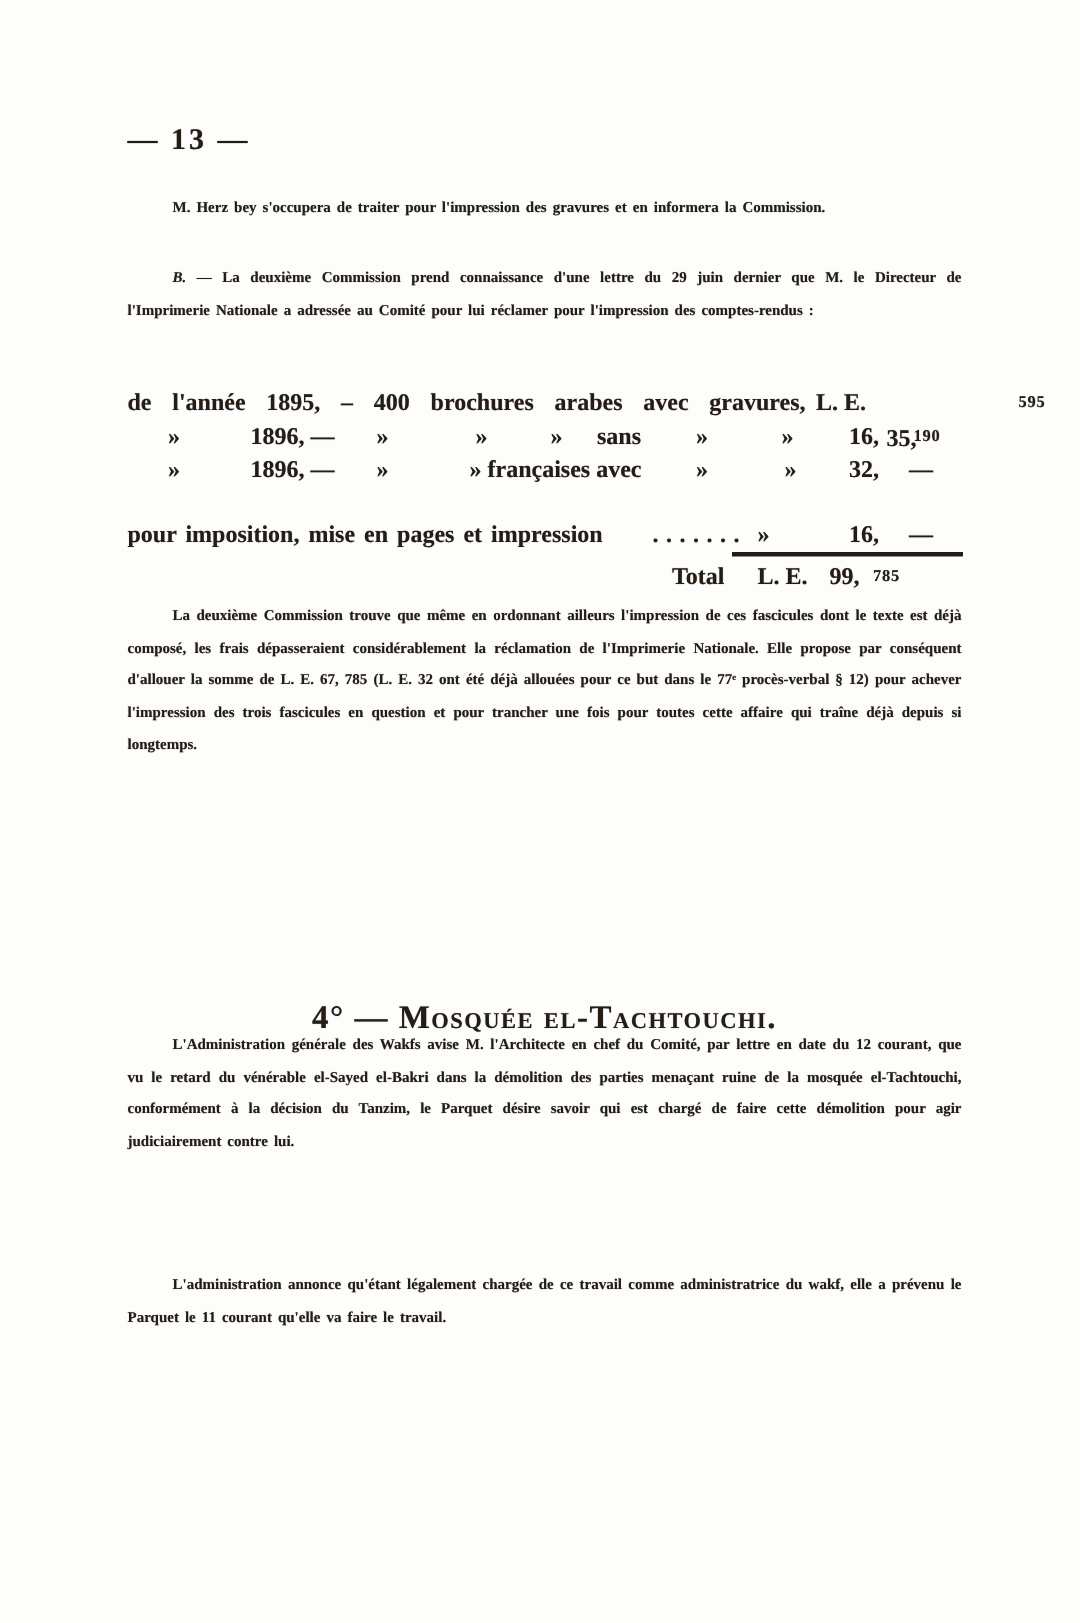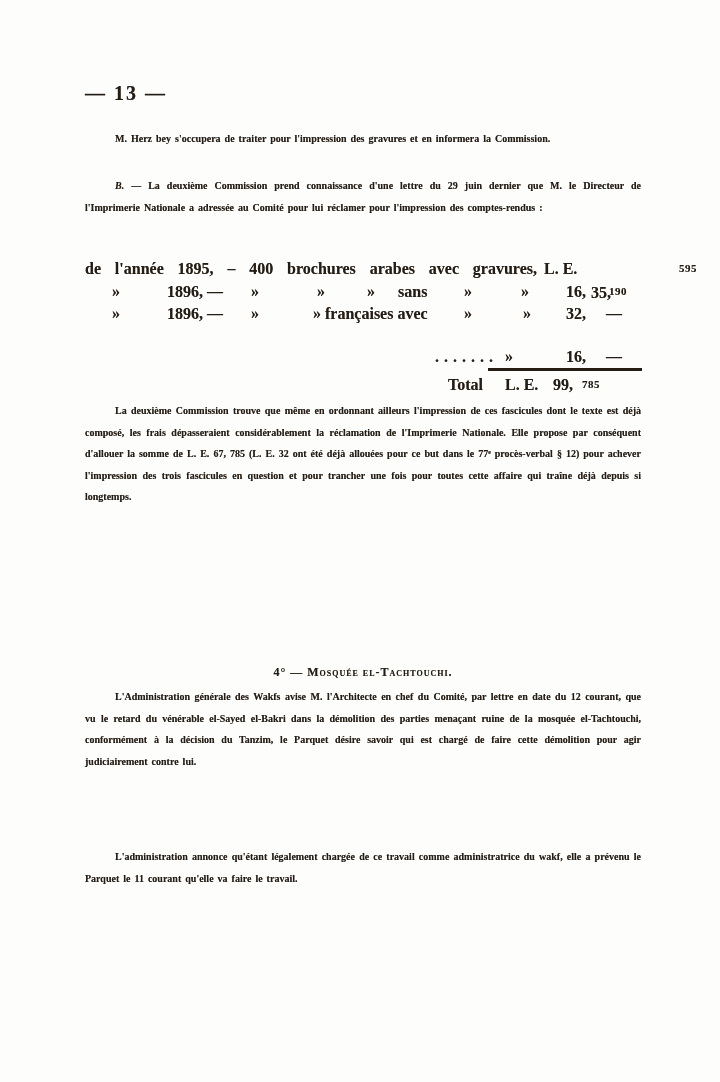--- a/index.html
+++ b/index.html
@@ -88,21 +88,21 @@
     width: 154px;
     height: 2.5px;
     background: #241d15;
   }
   .heading {
     position: absolute;
     top: 665px;
     left: 0;
     width: 556px;
     text-align: center;
-    font-size: 12px;
+    font-size: 22px;
     font-variant: small-caps;
     letter-spacing: 1px;
   }
 </style>
 </head>
 <body>
 
 <div class="page ink">
   <div class="content">
 
@@ -138,20 +138,21 @@
       <span class="cell" style="left:166px;">»</span>
       <span class="cell" style="left:228px;">» françaises avec</span>
       <span class="cell" style="left:379px;">»</span>
       <span class="cell" style="left:438px;">»</span>
       <span class="cell" style="left:481px;">32,</span>
       <span class="cell" style="left:521px;">—</span>
     </div>
 
 
     <div class="lrow r5">
+      <span class="cell" style="left:0; word-spacing:2px;">pour imposition, mise en pages et impression</span>
       <span class="cell dots" style="left:350px;">.......</span>
       <span class="cell" style="left:420px;">»</span>
       <span class="cell" style="left:481px;">16,</span>
       <span class="cell" style="left:521px;">—</span>
     </div>
 
     <div class="rule"></div>
 
     <div class="lrow total-row">
       <span class="cell" style="left:363px;">Total</span>

